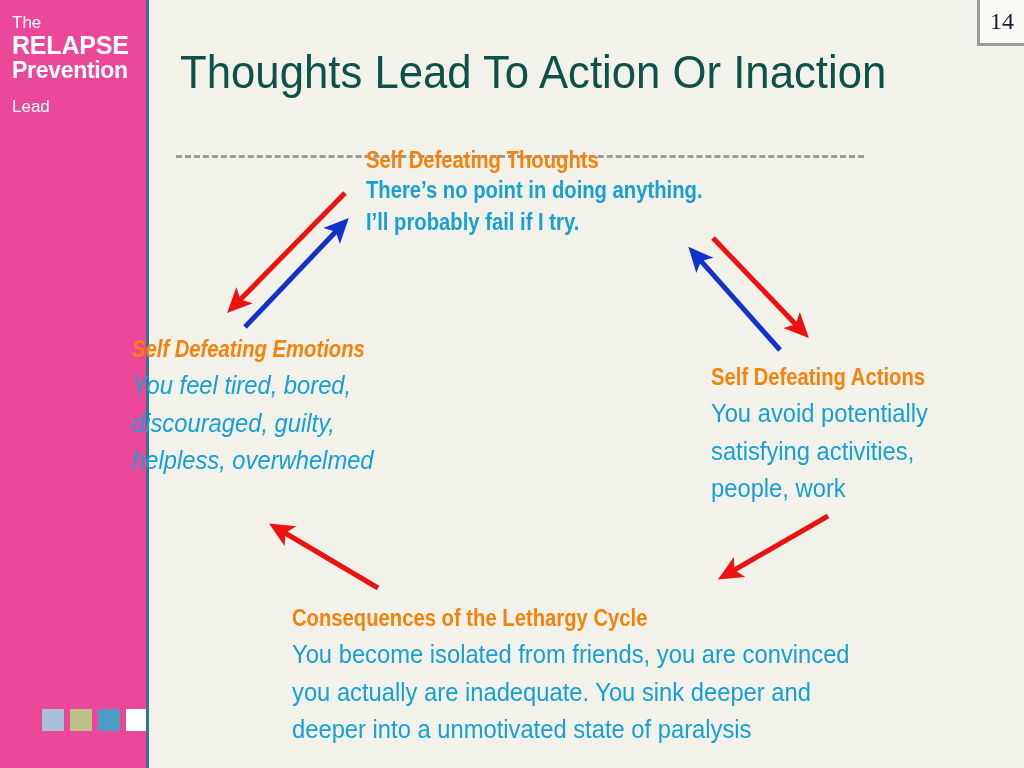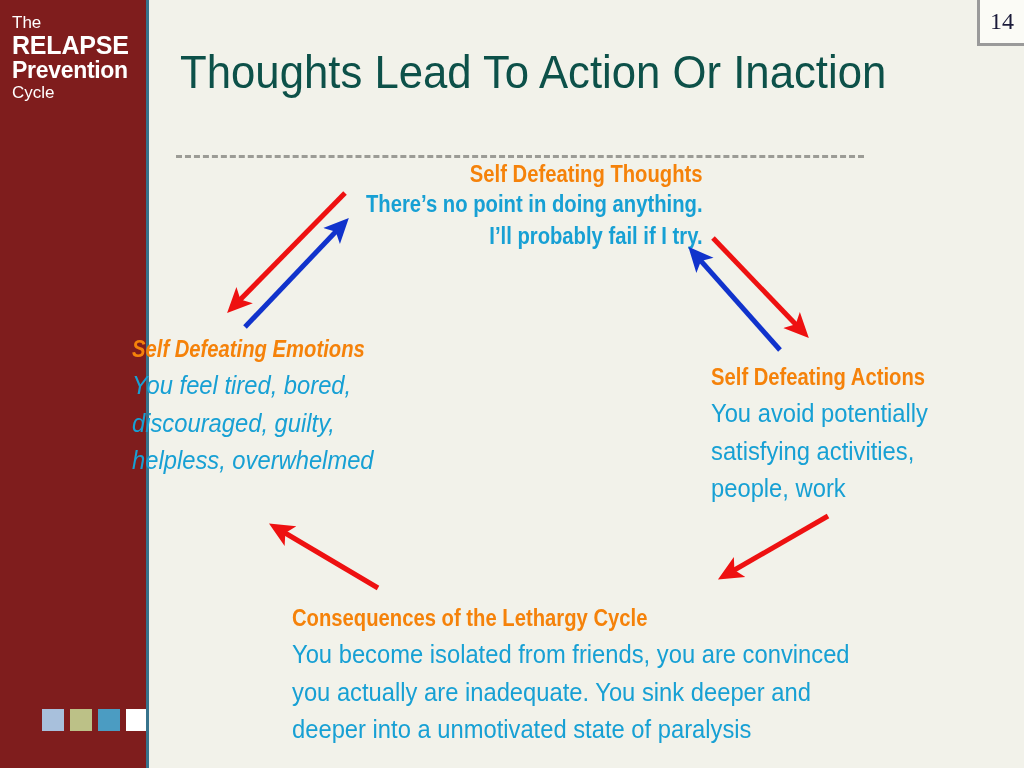--- a/index.html
+++ b/index.html
@@ -15,21 +15,21 @@
     background: #f2f2ea;
     font-family: "Liberation Sans", sans-serif;
   }
 
   
   #sidebar {
     position: absolute;
     left: 0; top: 0;
     width: 146px;
     height: 768px;
-    background: #7f1d1d;
+    background: #ec4899;
   }
   #sidebar-edge {
     position: absolute;
     left: 146px; top: 0;
     width: 3px;
     height: 768px;
     background: #37738c;
   }
   #brand {
     position: absolute;
@@ -48,21 +48,21 @@
   .brand-relapse {
     font-size: 25px;
     font-weight: 700;
     letter-spacing: -0.2px;
     margin-bottom: 1px;
   }
   .brand-prevention {
     font-size: 23px;
     font-weight: 700;
     letter-spacing: -0.3px;
-    margin-bottom: 2px;
+    margin-bottom: 16px;
   }
   .brand-plan {
     font-size: 17px;
     font-weight: 400;
   }
 
   
   #swatches {
     position: absolute;
     left: 42px;
@@ -146,21 +146,21 @@
     color: #17A0D4;
     font-weight: 400;
     font-size: 25px;
     line-height: 1.5;
     font-family: "Liberation Sans Narrow", "Liberation Sans", sans-serif;
     transform: scaleX(0.95);
     transform-origin: left top;
   }
   .body-reg .ln { white-space: nowrap; }
 
-  #block-thoughts  { left: 366px; top: 160px; text-align: right; }
+  #block-thoughts  { left: 366px; top: 146px; }
   #block-emotions  { left: 132px; top: 335px; font-style: italic; }
   #block-actions   { left: 711px; top: 363px; }
   #block-conseq    { left: 292px; top: 604px; }
 
   #block-emotions .body-reg,
   #block-actions .body-reg,
   #block-conseq .body-reg { margin-top: 4px; }
   #block-thoughts .body-cond { margin-top: 2px; }
 
   
@@ -175,21 +175,21 @@
 </head>
 <body>
 
 <div id="slide">
 
   <div id="sidebar">
     <div id="brand">
       <div class="brand-the">The</div>
       <div class="brand-relapse">RELAPSE</div>
       <div class="brand-prevention">Prevention</div>
-      <div class="brand-plan">Cycle</div>
+      <div class="brand-plan">Lead</div>
     </div>
 
     <div id="swatches">
       <div class="swatch" style="background:#A8C0DC"></div>
       <div class="swatch" style="background:#BCC187"></div>
       <div class="swatch" style="background:#4B9CC2"></div>
       <div class="swatch" style="background:#FFFFFF"></div>
     </div>
   </div>
   <div id="sidebar-edge"></div>

